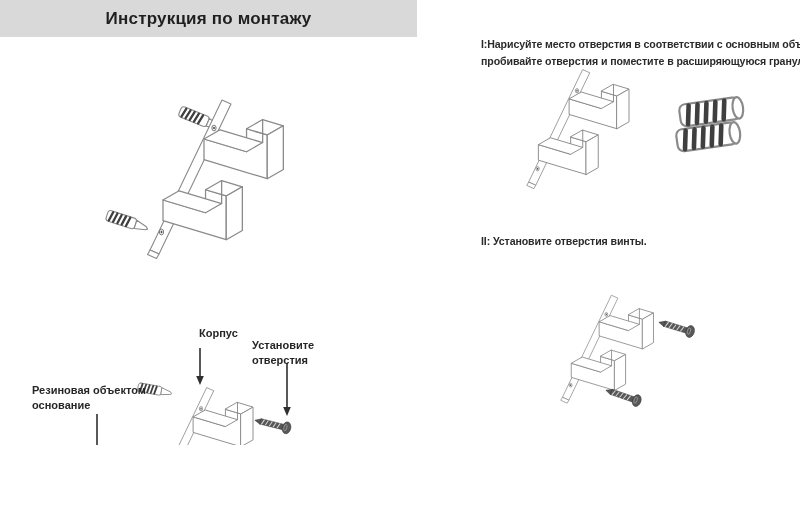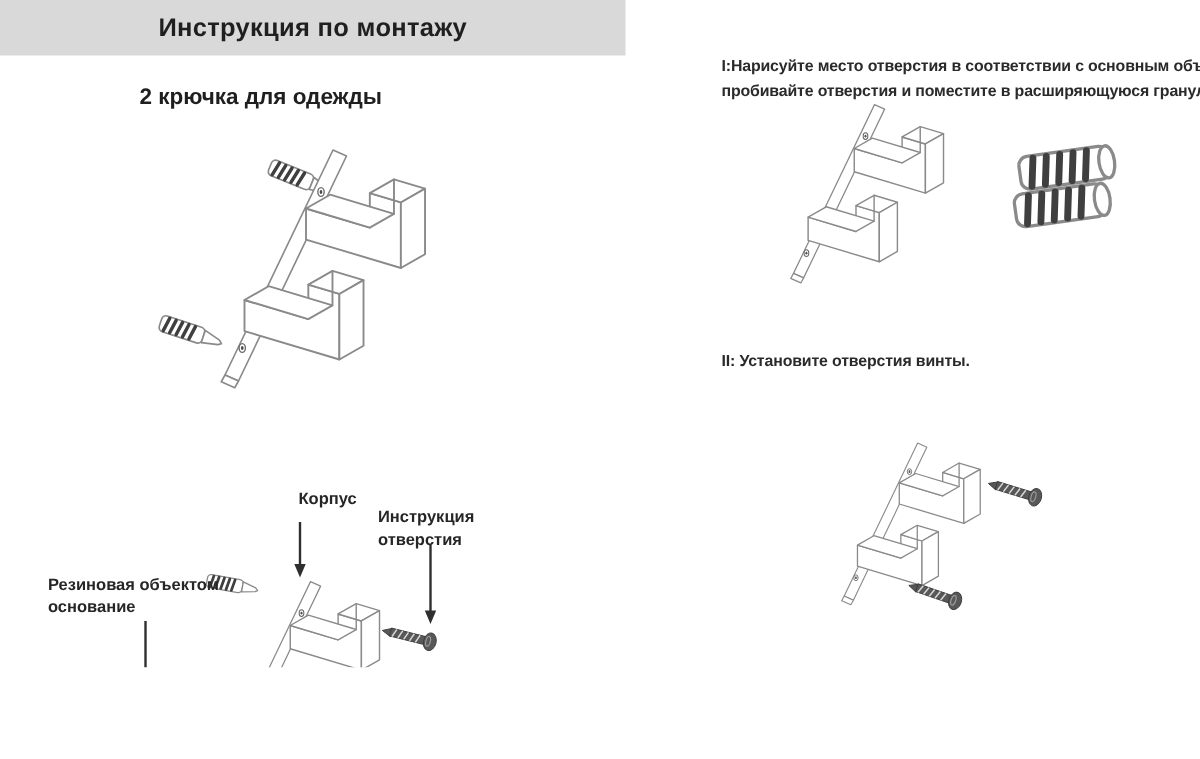--- a/index.html
+++ b/index.html
@@ -85,21 +85,20 @@
         <ellipse class="scrw" cx="32.5" cy="0" rx="4.2" ry="6"></ellipse>
         <ellipse cx="31.3" cy="0" rx="1.5" ry="3.3" fill="none" stroke="#9a9a9a" stroke-width="0.8"></ellipse>
       </g>
     </defs>
   </svg>
 
   <div id="header-bar" class="abs">
     <span class="title">Инструкция по монтажу</span>
   </div>
 
-  <div id="subtitle" class="abs">2 крючка для одежды</div>
 
   <svg class="abs" style="left:80px;top:85px;" width="260" height="200" viewBox="80 85 260 200">
     <use href="#anchor" transform="translate(180,111) rotate(22)"></use>
     <use href="#anchor" transform="translate(107,215) rotate(18)"></use>
     <use href="#rack" transform="translate(140,95)"></use>
   </svg>
 
   <div id="step1-text" class="abs step-text">
     <div>I:Нарисуйте место отверстия в соответствии с основным объектом,</div>
     <div>пробивайте отверстия и поместите в расширяющуюся гранулу.</div>
@@ -135,21 +134,21 @@
     </g>
     <g>
       <line class="arrow" x1="97" y1="414" x2="97" y2="447"></line>
       <polygon class="arrowhead" points="97,455 93.2,446 100.8,446"></polygon>
     </g>
   </svg>
 
   <div id="label-body" class="abs part-label">Корпус</div>
 
   <div id="label-fixed-base" class="abs part-label">
-    <div>Инструкция</div>
+    <div>Установите</div>
     <div>отверстия</div>
   </div>
 
   <div id="label-rubber" class="abs part-label">
     <div>Резиновая объектом</div>
     <div>основание</div>
   </div>
 
 </div>
 

